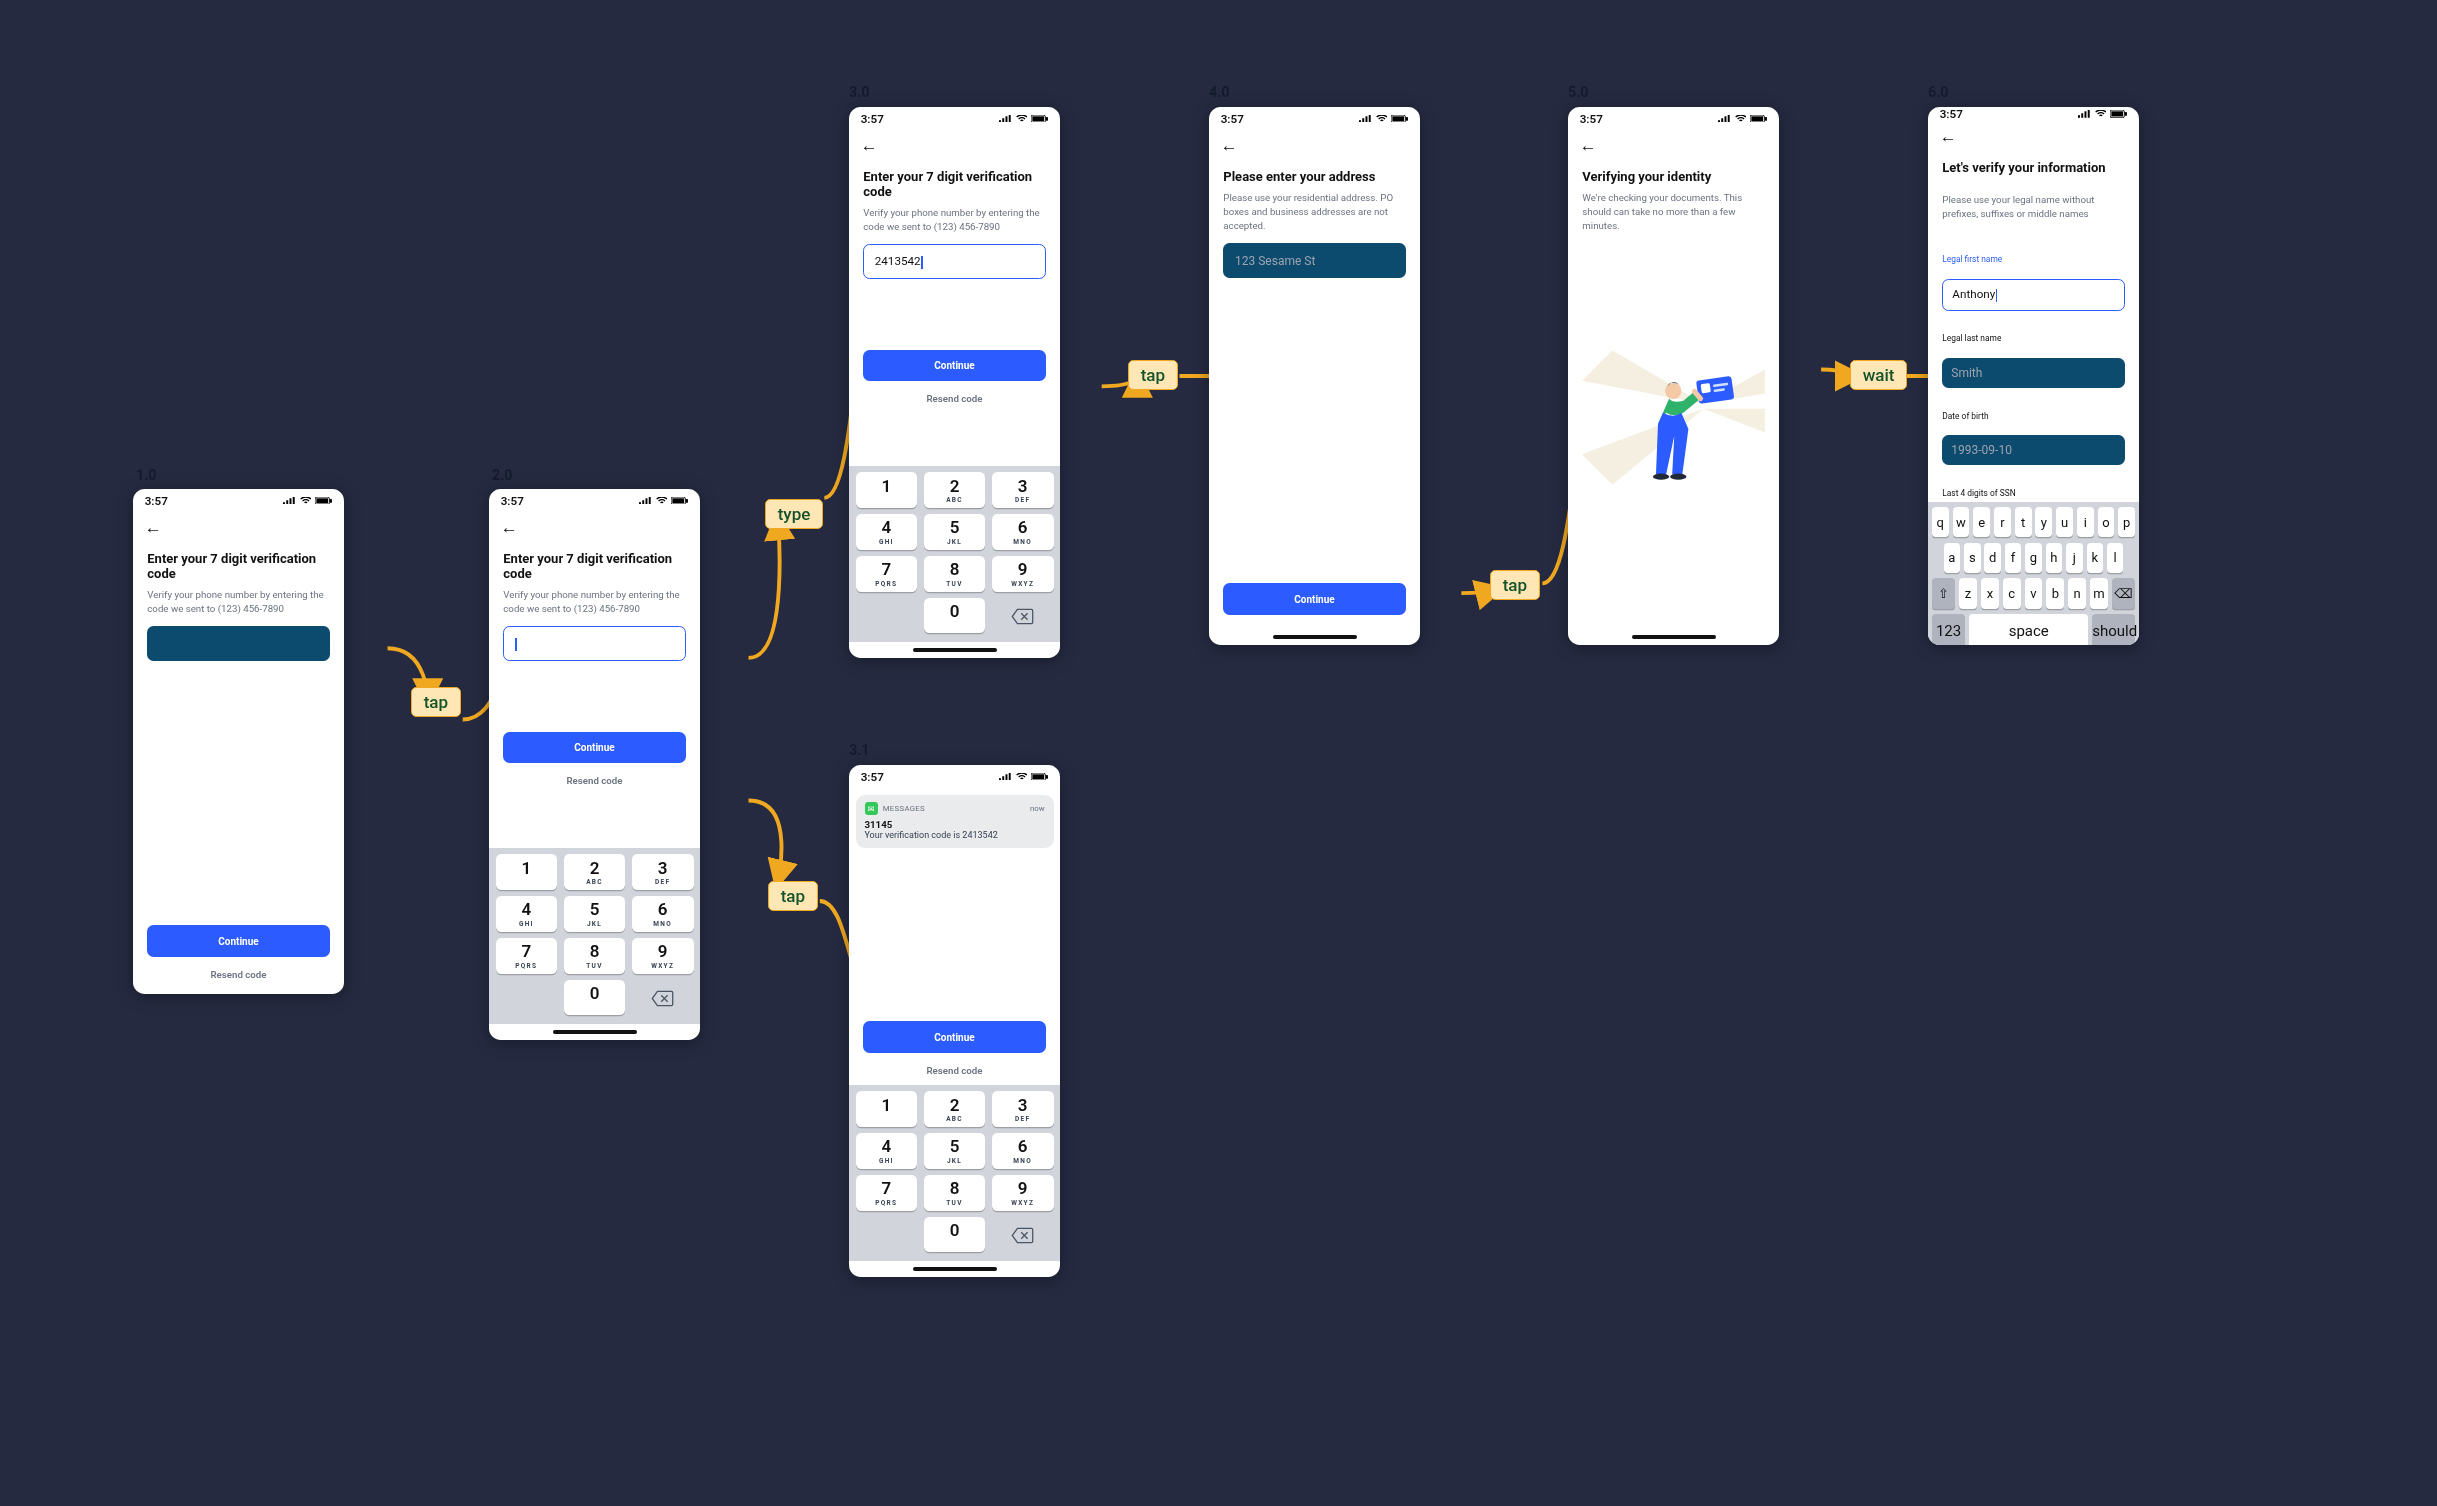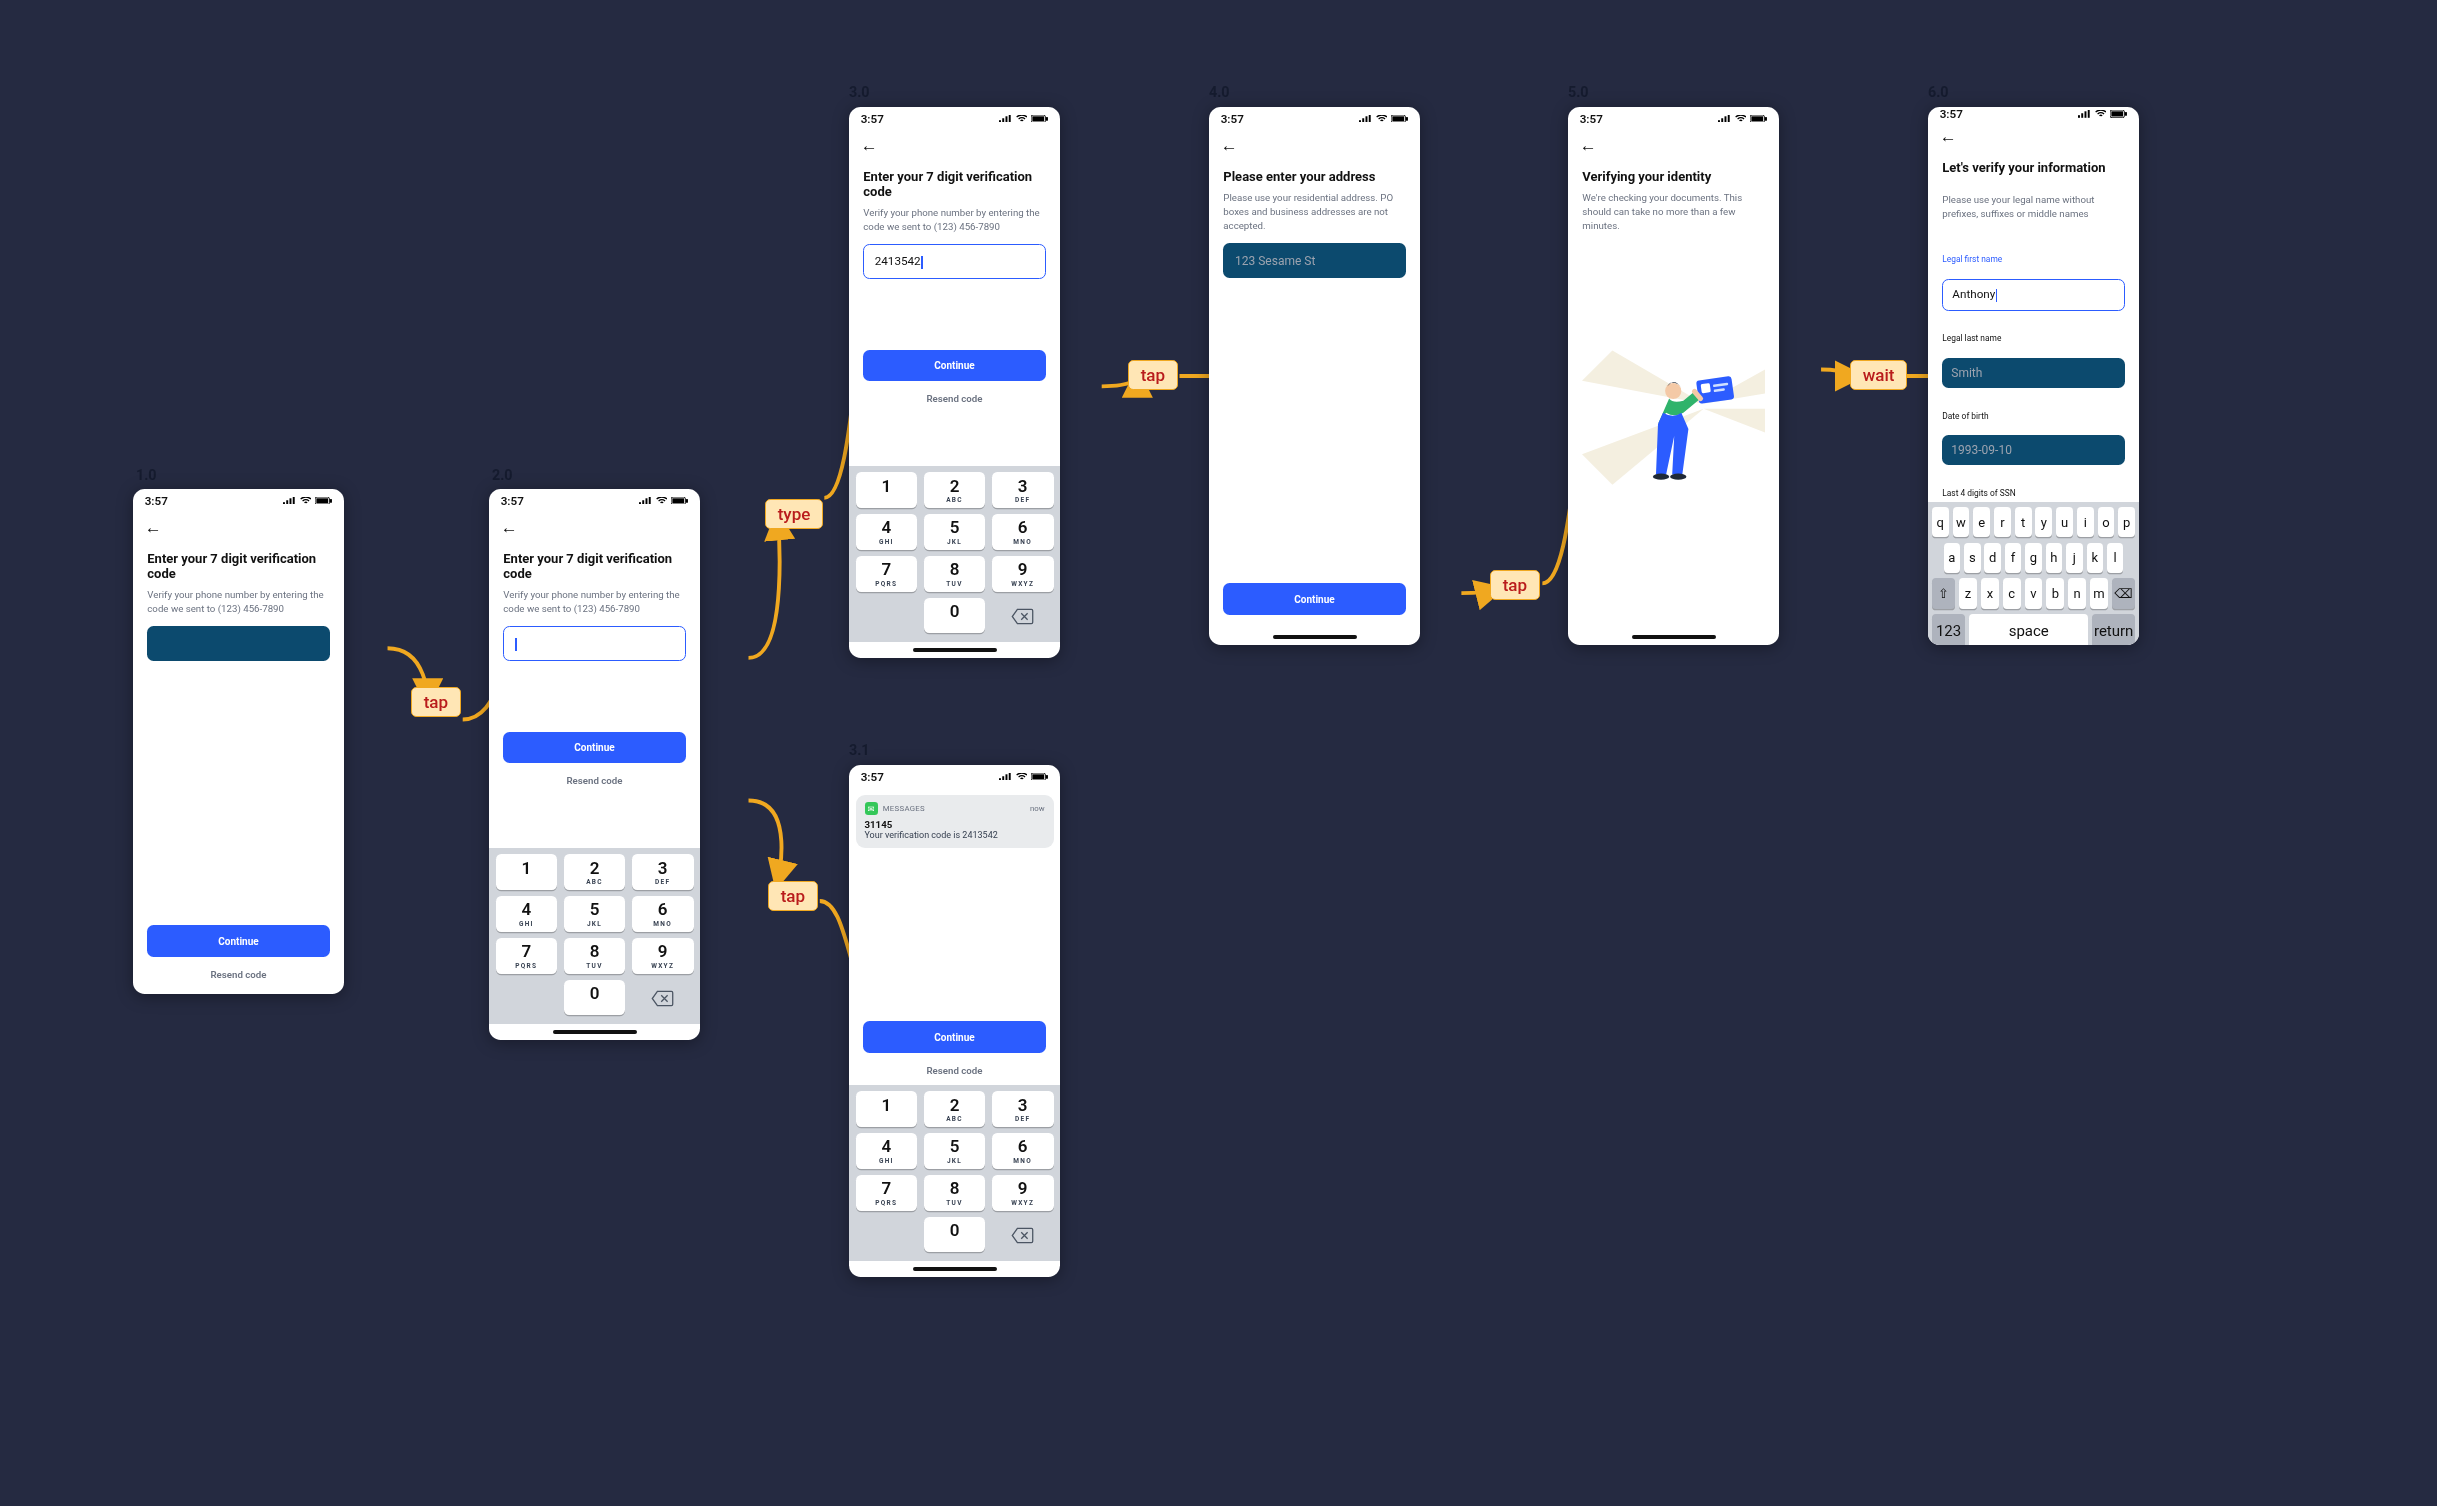--- a/index.html
+++ b/index.html
@@ -157,21 +157,21 @@
   }
 
   
   .chip {
     position:absolute;
     background:#ffe6b5;
     border:1.9px solid #f0a820;
     border-radius:5.2px;
     padding:3.9px 11.7px;
     font-size:17px;
-    color:#b91c1c;
+    color:#14532d;
     font-weight:500;
   }
 
   
   .wires { position:absolute; inset:0; width:100%; height:100%; pointer-events:none; }
 </style>
 </head>
 <body>
 
 <div class="stage">
@@ -655,21 +655,21 @@
         <div class="k">c</div>
         <div class="k">v</div>
         <div class="k">b</div>
         <div class="k">n</div>
         <div class="k">m</div>
         <div class="k gray" style="flex:1.3">⌫</div>
       </div>
       <div class="row">
         <div class="k gray small" style="flex:1.4">123</div>
         <div class="k space small">space</div>
-        <div class="k gray small" style="flex:1.8">return</div>
+        <div class="k gray small" style="flex:1.8">should</div>
       </div>
       <div class="toolbar">
         <span>😊</span>
         <span>🎤</span>
       </div>
     </div>
     <div class="home-indicator"></div>
   </div>
 
 </div>

